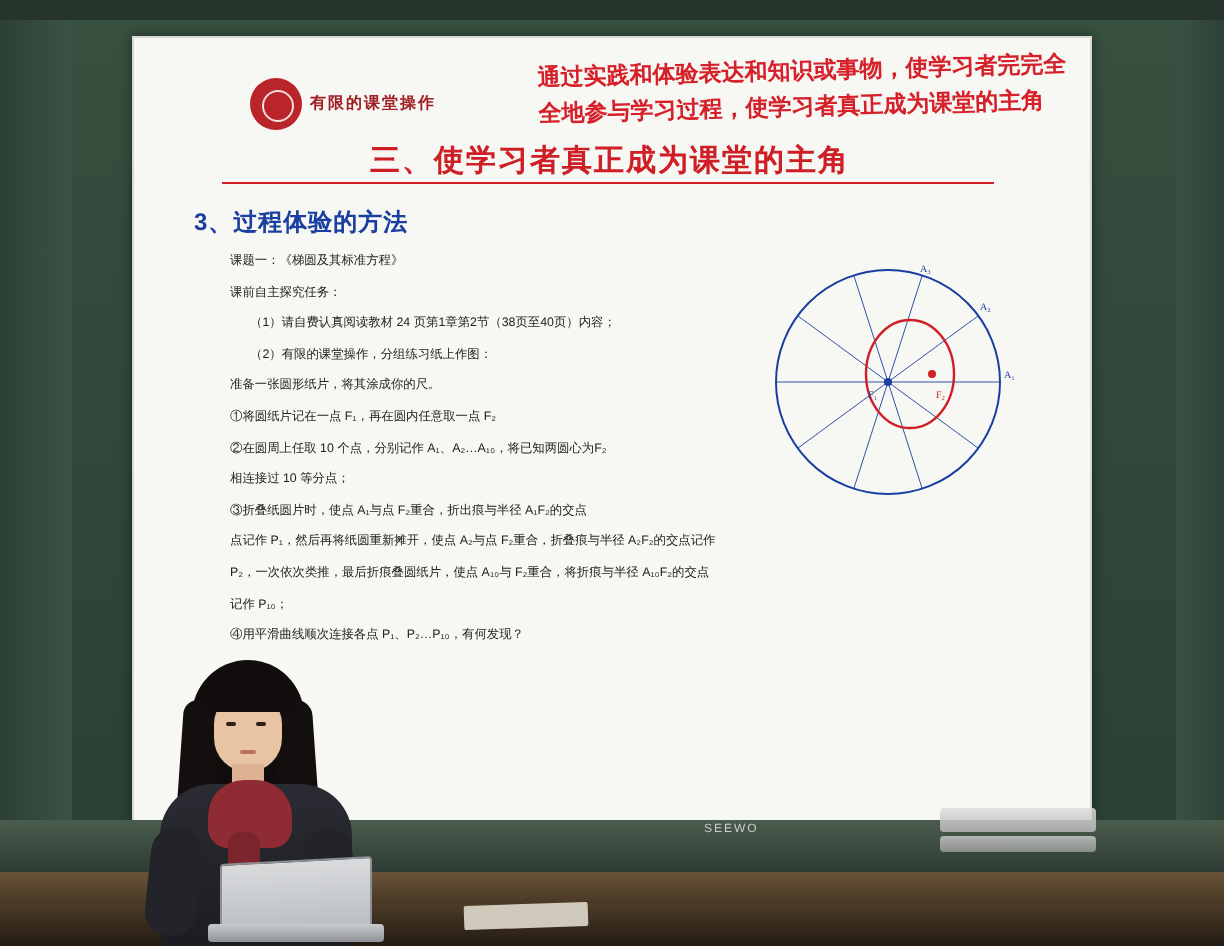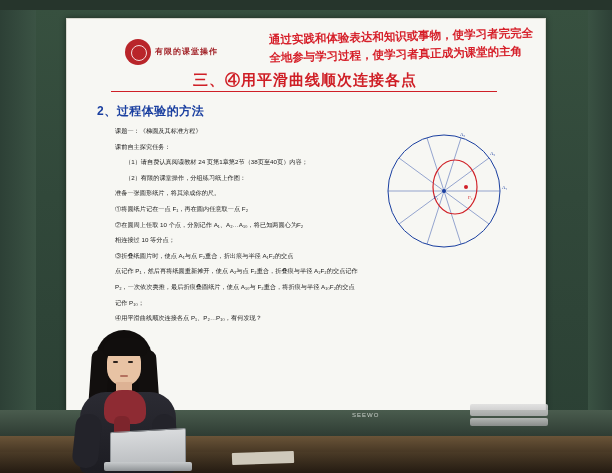--- a/index.html
+++ b/index.html
@@ -116,24 +116,24 @@
     <div class="screen-inner">
 
       <div class="scr-top">
         <div class="logo">
           <div class="logo-seal"></div>
           <div class="logo-text">有限的课堂操作</div>
         </div>
         <div class="hdr-red">通过实践和体验表达和知识或事物，使学习者完完全全地参与学习过程，使学习者真正成为课堂的主角</div>
       </div>
 
-      <div class="title-main">三、④用平滑曲线顺次连接各点</div>
+      <div class="title-main">三、使学习者真正成为课堂的主角</div>
       <div class="title-underline"></div>
 
-      <div class="sec-title">2、过程体验的方法</div>
+      <div class="sec-title">3、过程体验的方法</div>
 
       <div class="body-col">
         <p>课题一：《梯圆及其标准方程》</p>
         <p>课前自主探究任务：</p>
         <p class="ind">（1）请自费认真阅读教材 24 页第1章第2节（38页至40页）内容；</p>
         <p class="ind">（2）有限的课堂操作，分组练习纸上作图：</p>
         <p>准备一张圆形纸片，将其涂成你的尺。</p>
         <p>①将圆纸片记在一点 F₁，再在圆内任意取一点 F₂</p>
         <p>②在圆周上任取 10 个点，分别记作 A₁、A₂…A₁₀，将已知两圆心为F₂</p>
         <p>相连接过 10 等分点；</p>

